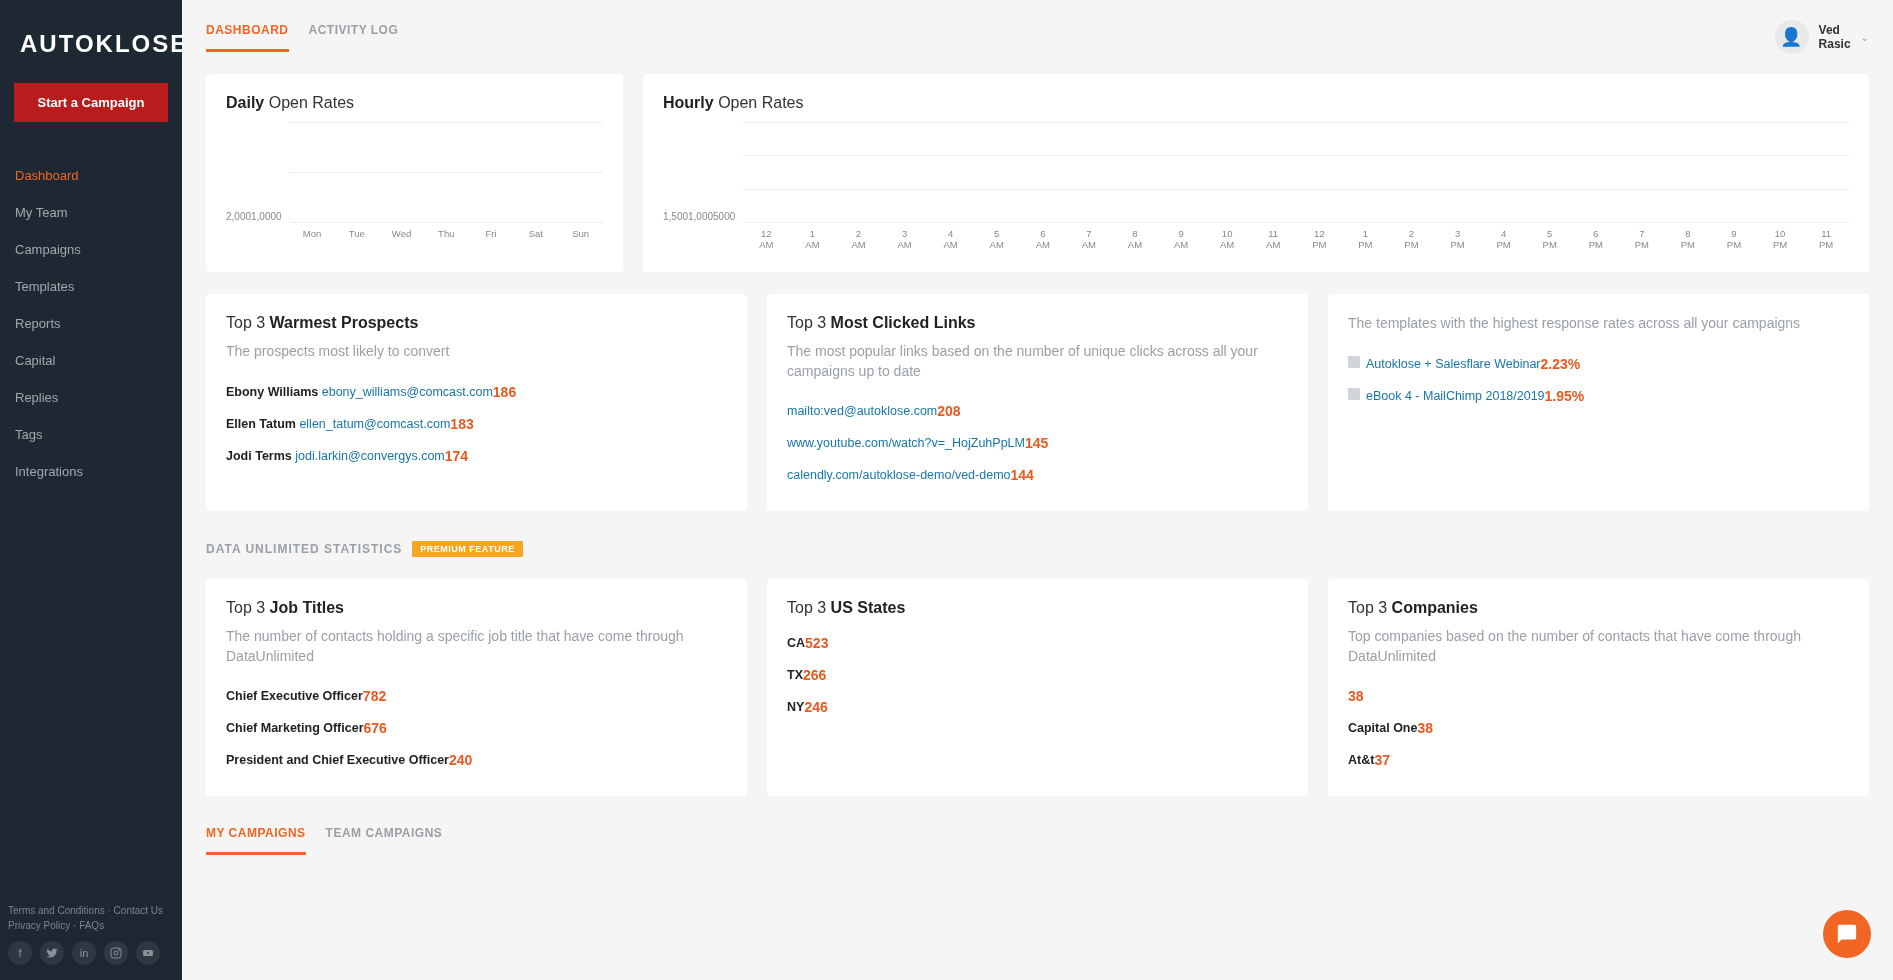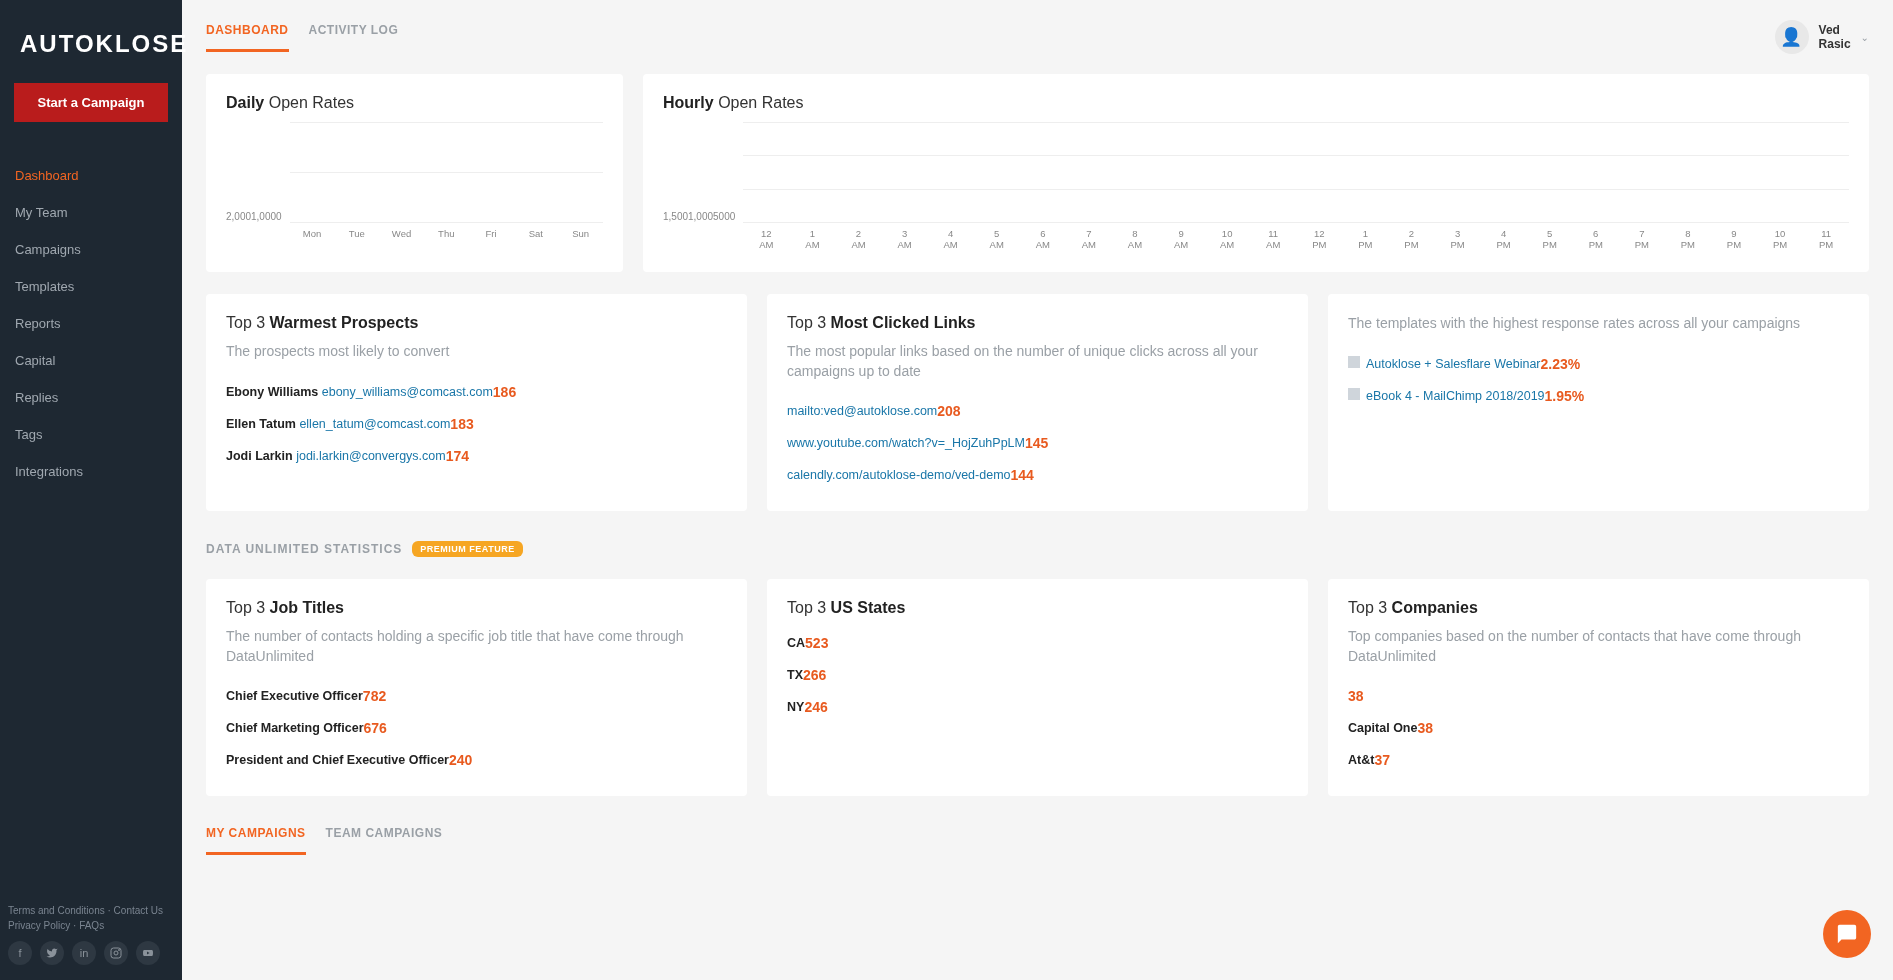--- a/index.html
+++ b/index.html
@@ -43,21 +43,21 @@
 .row3 { display: flex; gap: 20px; margin-top: 22px; }
 .row3 .card { flex: 1; }
 .list-row { display: flex; justify-content: flex-start; align-items: center; padding: 8px 0; font-size: 12.5px; }
 .list-row .name { font-weight: 700; color: #222; }
 .list-row .email { color: #1976a8; }
 .list-row .link { color: #1976a8; }
 .list-row .value { color: #e85a1f; font-weight: 700; font-size: 14px; }
 .icon-doc { display: inline-block; width: 12px; height: 12px; background: #cfd5db; margin-right: 6px; }
 .section-header { margin-top: 30px; display: flex; align-items: center; gap: 10px; }
 .section-title { font-size: 12px; font-weight: 700; letter-spacing: 1px; color: #9aa0a6; }
-.badge { background: #f6a623; color: #fff; font-size: 9px; font-weight: 700; padding: 3px 8px; border-radius: 6px; letter-spacing: 0.5px; }
+.badge { background: #f6a623; color: #fff; font-size: 9px; font-weight: 700; padding: 3px 8px; border-radius: 1px; letter-spacing: 0.5px; }
 .bottom-tabs { display: flex; gap: 20px; margin-top: 30px; }
 .chat-btn { position: fixed; bottom: 22px; right: 22px; width: 48px; height: 48px; border-radius: 50%; background: #f26522; display: flex; align-items: center; justify-content: center; cursor: pointer; }
 .chat-btn svg { width: 22px; height: 22px; fill: #fff; }
 .card.daily { flex: 0 0 417px; }
 .bars-container { position: relative; flex: 1; }
 </style>
 </head>
 <body>
 
 <div class="app">
@@ -300,21 +300,21 @@
         <div id="prospectsList">
             <div class="list-row">
               <span><span class="name">Ebony Williams </span><span class="email">ebony_williams@comcast.com</span></span>
               <span class="value">186</span>
             </div>
             <div class="list-row">
               <span><span class="name">Ellen Tatum </span><span class="email">ellen_tatum@comcast.com</span></span>
               <span class="value">183</span>
             </div>
             <div class="list-row">
-              <span><span class="name">Jodi Larkin </span><span class="email">jodi.larkin@convergys.com</span></span>
+              <span><span class="name">Jodi Terms </span><span class="email">jodi.larkin@convergys.com</span></span>
               <span class="value">174</span>
             </div>
           </div>
       </div>
       <div class="card">
         <div class="card-title"><span class="normal">Top 3</span> <strong>Most Clicked Links</strong></div>
         <div class="card-subtitle">The most popular links based on the number of unique clicks across all your campaigns up to date</div>
         <div id="linksList">
             <div class="list-row">
               <span class="link">mailto:ved@autoklose.com</span>

